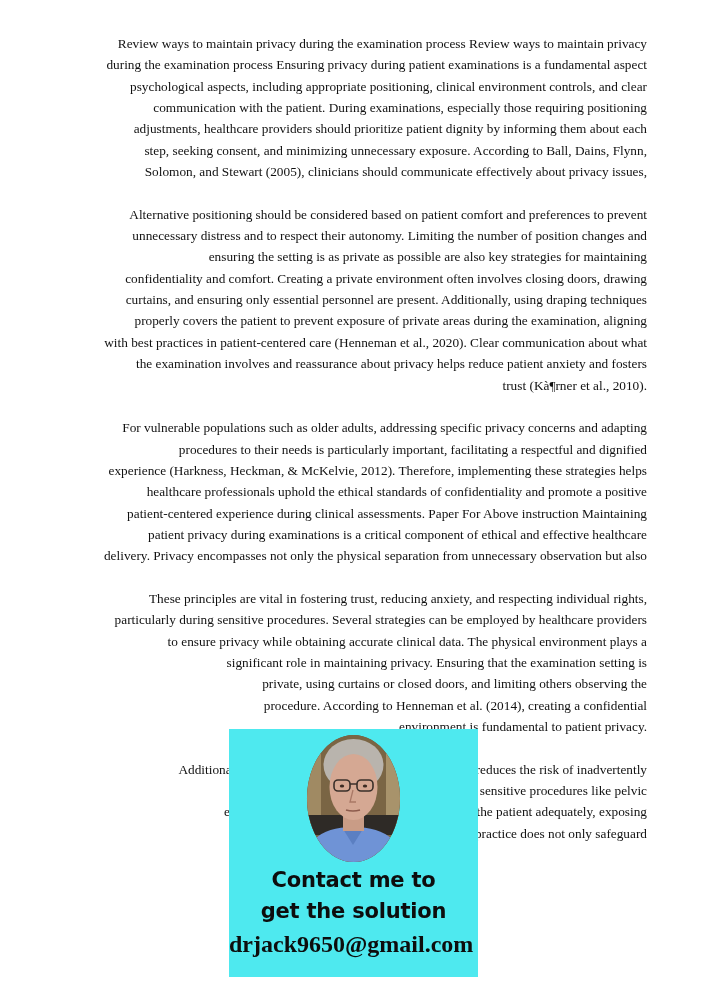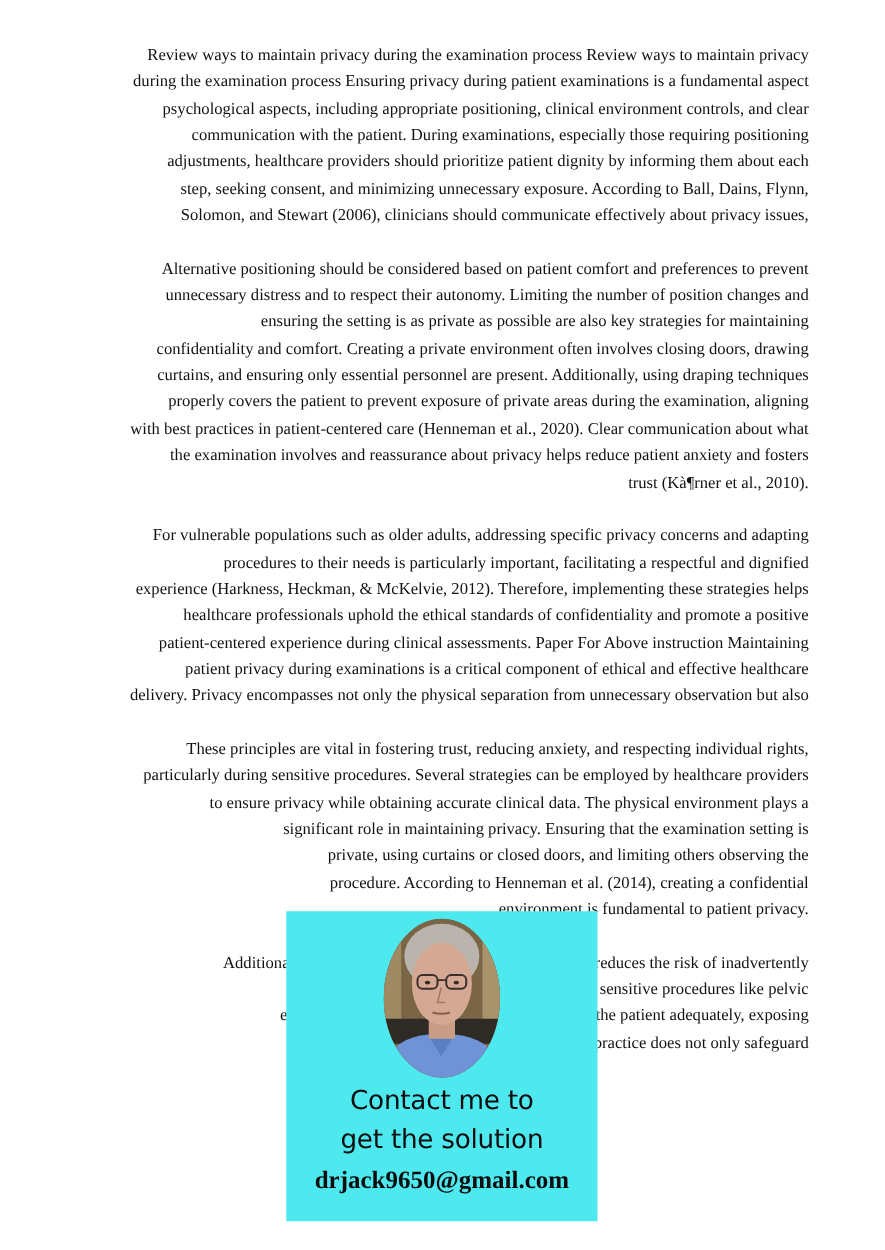--- a/index.html
+++ b/index.html
@@ -51,51 +51,51 @@
       background: #6d5a3e;
     }
     .portrait svg { display: block; width: 100%; height: 100%; }
     .promo-heading {
       position: absolute;
       left: 0;
       top: 136px;
       width: 249px;
       text-align: center;
       font-family: "DejaVu Sans", sans-serif;
-      font-weight: normal;
+      font-weight: bold;
       font-size: 21px;
       line-height: 31px;
       color: #0d0d0d;
       letter-spacing: -0.2px;
     }
     .promo-email {
       position: absolute;
       left: 0;
       top: 203px;
       width: 249px;
-      text-align: center;
+      text-align: left;
       font-family: "Liberation Serif", serif;
       font-weight: bold;
-      font-size: 20px;
+      font-size: 24px;
       line-height: 24px;
       color: #0d0d0d;
     }
   </style>
 </head>
 <body>
 
 <div class="page">
   <p class="para">
     <span class="line">Review ways to maintain privacy during the examination process Review ways to maintain privacy</span>
     <span class="line">during the examination process Ensuring privacy during patient examinations is a fundamental aspect</span>
     <span class="line">psychological aspects, including appropriate positioning, clinical environment controls, and clear</span>
     <span class="line">communication with the patient. During examinations, especially those requiring positioning</span>
     <span class="line">adjustments, healthcare providers should prioritize patient dignity by informing them about each</span>
     <span class="line">step, seeking consent, and minimizing unnecessary exposure. According to Ball, Dains, Flynn,</span>
-    <span class="line">Solomon, and Stewart (2006), clinicians should communicate effectively about privacy issues,</span>
+    <span class="line">Solomon, and Stewart (2005), clinicians should communicate effectively about privacy issues,</span>
   </p>
   <p class="para">
     <span class="line">Alternative positioning should be considered based on patient comfort and preferences to prevent</span>
     <span class="line">unnecessary distress and to respect their autonomy. Limiting the number of position changes and</span>
     <span class="line">ensuring the setting is as private as possible are also key strategies for maintaining</span>
     <span class="line">confidentiality and comfort. Creating a private environment often involves closing doors, drawing</span>
     <span class="line">curtains, and ensuring only essential personnel are present. Additionally, using draping techniques</span>
     <span class="line">properly covers the patient to prevent exposure of private areas during the examination, aligning</span>
     <span class="line">with best practices in patient-centered care (Henneman et al., 2020). Clear communication about what</span>
     <span class="line">the examination involves and reassurance about privacy helps reduce patient anxiety and fosters</span>

